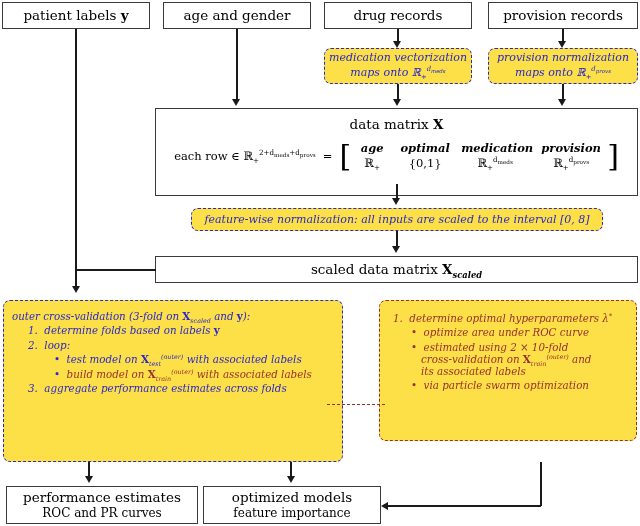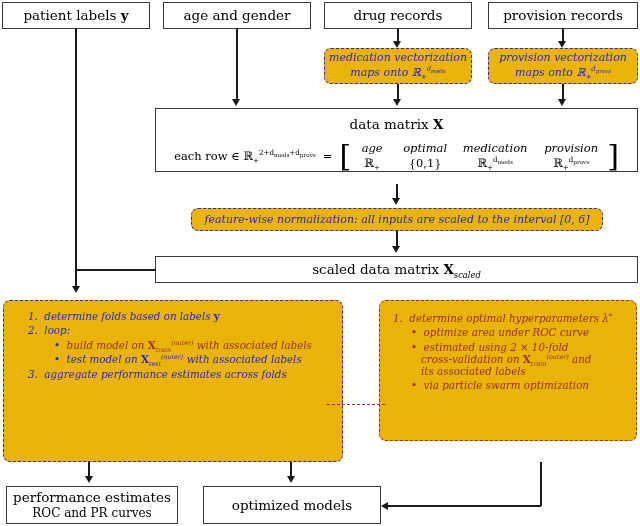--- a/index.html
+++ b/index.html
@@ -8,31 +8,31 @@
     font-family:"DejaVu Serif","Liberation Serif",serif;
     color:#000000;
   }
   .box{
     position:absolute;box-sizing:border-box;
     border:1.4px solid #3a3a3a;background:#ffffff;
     display:flex;flex-direction:column;align-items:center;justify-content:center;
     text-align:center;line-height:1.25;
   }
   .dbox{
-    position:absolute;box-sizing:border-box;background:#eab308;
+    position:absolute;box-sizing:border-box;background:#fde047;
     border:1.6px dashed #2727cc;border-radius:7px;
     font-style:italic;color:#2727cc;
   }
   .dbox.red{border-color:#96302f;color:#96302f;}
   .t-small{font-size:11px;}
   .t-mid{font-size:12px;}
   .t-big{font-size:13.5px;}
   .t-blue{color:#2727cc;}
   .t-red{color:#96302f;}
-  .ital{font-style:italic;}
+  .ital{font-style:italic;font-weight:bold;}
   sup{font-size:.62em;line-height:0;vertical-align:super;}
   sub{font-size:.62em;line-height:0;vertical-align:sub;}
   .seg{position:absolute;background:#1a1a1a;}
   .vline{width:1.5px;}
   .hline{height:1.5px;}
   .seg.dashh{background:none;border-top:1.6px dashed #96302f;height:0;}
   .arrowdn{position:absolute;width:0;height:0;
     border-left:4.5px solid transparent;border-right:4.5px solid transparent;
     border-top:7px solid #1a1a1a;}
   .arrowlf{position:absolute;width:0;height:0;
@@ -77,34 +77,34 @@
 
 <div class="seg vline" style="left:562px;top:29px;height:14px;"></div>
 <div class="arrowdn" style="left:558px;top:41px;"></div>
 
 <div class="dbox t-small" style="left:324px;top:48px;width:148px;height:36px;display:flex;flex-direction:column;align-items:center;justify-content:center;line-height:1.35;">
   <span>medication vectorization</span>
   <span>maps onto ℝ<sub>+</sub><sup>d<sub style="font-size:.8em">meds</sub></sup></span>
 </div>
 
 <div class="dbox t-small" style="left:488px;top:48px;width:150px;height:36px;display:flex;flex-direction:column;align-items:center;justify-content:center;line-height:1.35;">
-  <span>provision vectorization</span>
+  <span>provision normalization</span>
   <span>maps onto ℝ<sub>+</sub><sup>d<sub style="font-size:.8em">provs</sub></sup></span>
 </div>
 
 <div class="seg vline" style="left:397px;top:84px;height:17px;"></div>
 <div class="arrowdn" style="left:393px;top:99px;"></div>
 
 <div class="seg vline" style="left:562px;top:84px;height:17px;"></div>
 <div class="arrowdn" style="left:558px;top:99px;"></div>
 
 <div class="seg vline" style="left:236px;top:29px;height:72px;"></div>
 <div class="arrowdn" style="left:232px;top:99px;"></div>
 
-<div class="box" style="left:155px;top:108px;width:483px;height:64px;justify-content:flex-start;padding-top:7px;">
+<div class="box" style="left:155px;top:108px;width:483px;height:88px;justify-content:flex-start;padding-top:7px;">
   <div class="t-big" style="margin-bottom:8px;">
     data matrix <b>X</b>
   </div>
   <div class="matrow">
     <span>
       each row ∈ ℝ<sub>+</sub><sup>2+d<sub style="font-size:.8em">meds</sub>+d<sub style="font-size:.8em">provs</sub></sup>
     </span>
     <span style="margin:0 3px;">=</span>
     <span class="brk">[</span>
     <span class="mcells">
@@ -122,49 +122,52 @@
       </span>
     </span>
     <span class="brk">]</span>
   </div>
 </div>
 
 <div class="seg vline" style="left:396px;top:184px;height:17px;"></div>
 <div class="arrowdn" style="left:392px;top:198px;"></div>
 
 <div class="dbox t-small" style="left:191px;top:208px;width:412px;height:23px;display:flex;align-items:center;justify-content:center;">
-  <span>feature-wise normalization: all inputs are scaled to the interval [0, 6]</span>
+  <span>feature-wise normalization: all inputs are scaled to the interval [0, 8]</span>
 </div>
 
 <div class="seg vline" style="left:396px;top:231px;height:18px;"></div>
 <div class="arrowdn" style="left:392px;top:246px;"></div>
 
 <div class="box t-big" style="left:155px;top:256px;width:483px;height:27px;">
   <span>scaled data matrix <b>X</b><sub class="ital">scaled</sub></span>
 </div>
 
 <div class="seg vline" style="left:75px;top:29px;height:259px;"></div>
 <div class="seg hline" style="left:75px;top:269px;width:81px;"></div>
 <div class="arrowdn" style="left:71.5px;top:286px;"></div>
 
 <div class="dbox" style="left:3px;top:300px;width:340px;height:162px;">
   <div class="listwrap">
+    <div class="li">
+      outer cross-validation (3-fold on <b style="font-style:normal">X</b><sub>scaled</sub> and <b style="font-style:normal">y</b>):
+    </div>
     <div class="li ind1">
       1.&nbsp; determine folds based on labels <b style="font-style:normal">y</b>
     </div>
     <div class="li ind1">
       2.&nbsp; loop:
+    </div>
+    <div class="li ind2">
+      <span class="bul">•</span>&nbsp;
+      test model on <b style="font-style:normal">X</b><sub>test</sub><sup>(outer)</sup> with associated labels
     </div>
     <div class="li ind2 t-red">
       <span class="bul t-blue">•</span>&nbsp;
       build model on <b style="font-style:normal">X</b><sub>train</sub><sup>(outer)</sup> with associated labels
-    </div>
-    <div class="li ind2">
-      <span class="bul">•</span>&nbsp;
-      test model on <b style="font-style:normal">X</b><sub>test</sub><sup>(outer)</sup> with associated labels
     </div>
     <div class="li ind1">
       3.&nbsp; aggregate performance estimates across folds
     </div>
   </div>
 </div>
 
 <div class="dbox red" style="left:379px;top:300px;width:258px;height:141px;">
   <div class="rbox-list">
     <div class="li rl1">
@@ -192,20 +195,21 @@
 <div class="seg vline" style="left:88px;top:462px;height:16px;"></div>
 <div class="arrowdn" style="left:84.5px;top:476px;"></div>
 
 <div class="seg vline" style="left:290px;top:462px;height:16px;"></div>
 <div class="arrowdn" style="left:286.5px;top:476px;"></div>
 
 <div class="seg vline" style="left:540px;top:462px;height:44px;"></div>
 <div class="seg hline" style="left:387px;top:505px;width:154px;"></div>
 <div class="arrowlf" style="left:381px;top:501.5px;"></div>
 
-<div class="box" style="left:6px;top:486px;width:172px;height:38px;">
+<div class="box" style="left:6px;top:486px;width:192px;height:38px;">
   <span class="t-big">performance estimates</span>
   <span class="t-mid">ROC and PR curves</span>
 </div>
 
 <div class="box" style="left:203px;top:486px;width:178px;height:38px;">
   <span class="t-big">optimized models</span>
+  <span class="t-mid">feature importance</span>
 </div>
 
 </body></html>

